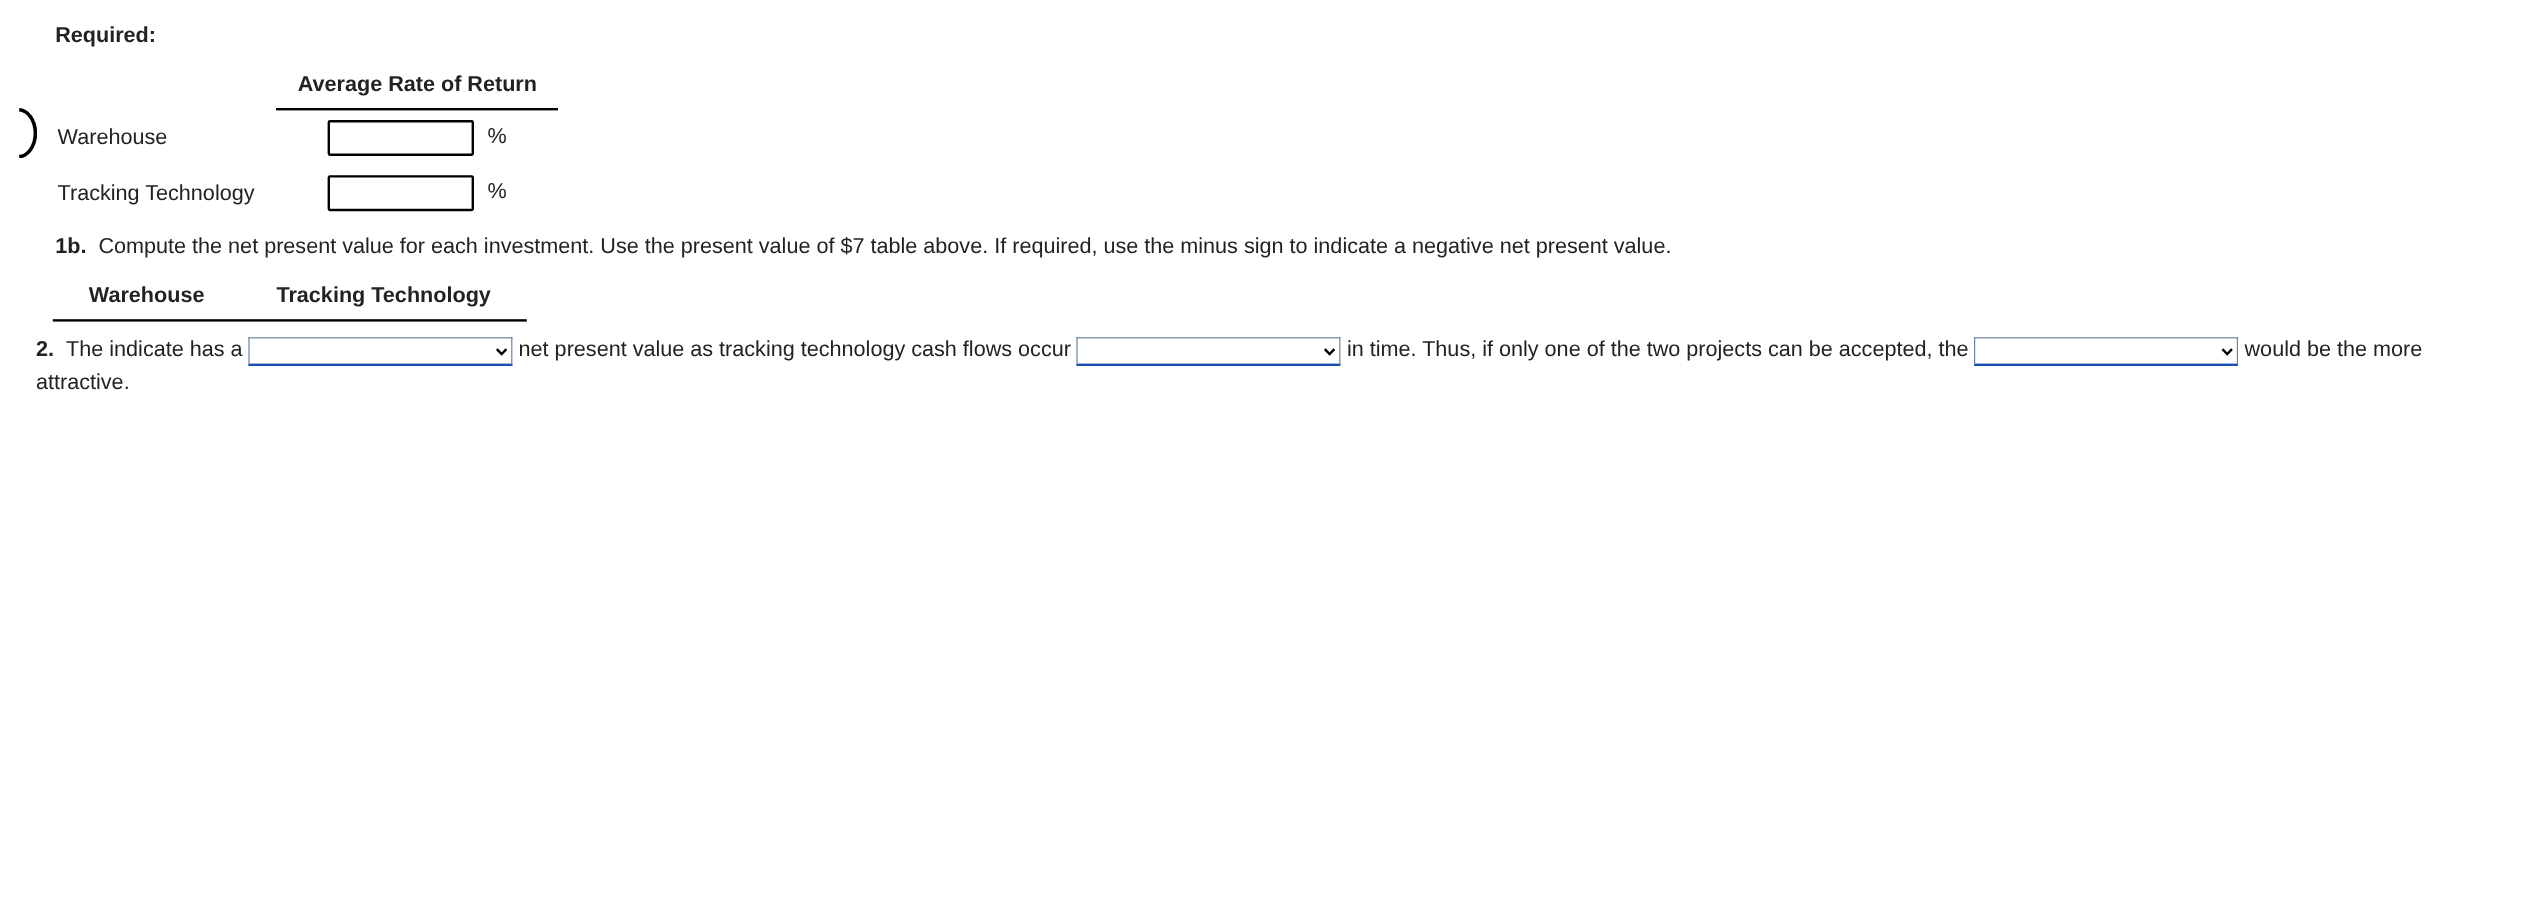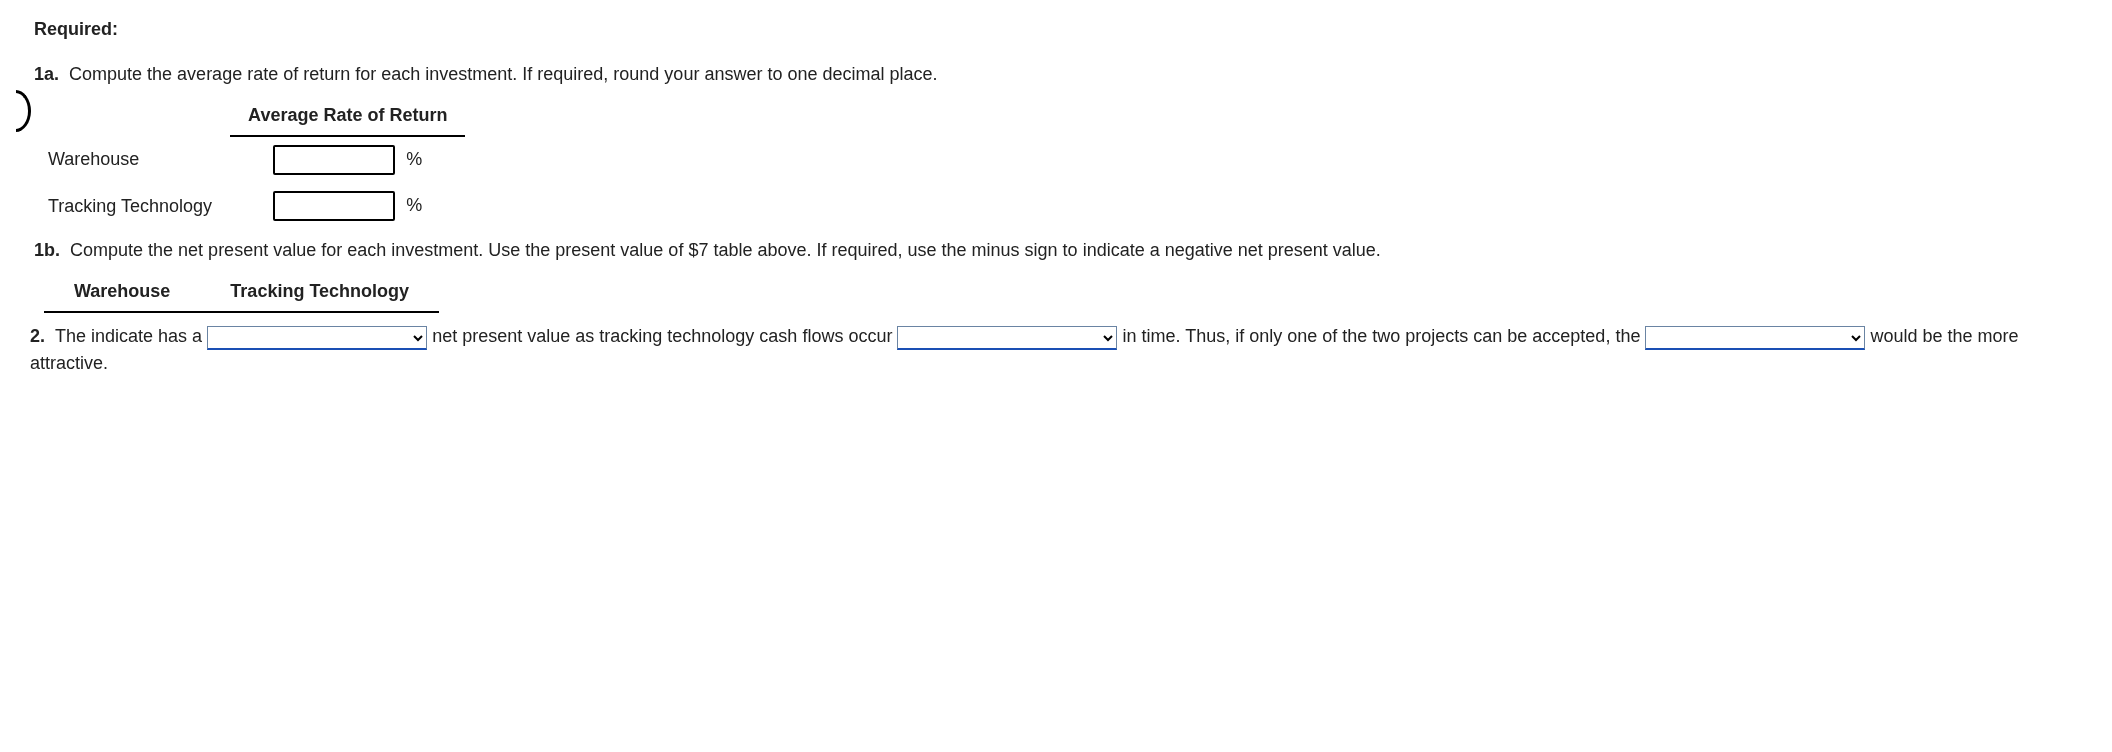--- a/index.html
+++ b/index.html
@@ -1,18 +1,18 @@
 <!DOCTYPE html>
 <html><head>
 <meta charset="utf-8">
 <style>
 html,body{margin:0;padding:0;font-family:Verdana,Geneva,sans-serif;font-size:18px;color:#222;line-height:1.5}
 body{padding:10px 0 10px 30px}
 .bold{font-weight:bold}
-.q-line{margin:6px 4px}
+.q-line{margin:6px 16px}
 .partial-circle{position:absolute;left:-30px;top:74px;width:28px;height:36px;border:3px solid #000;border-radius:50%;border-left:none;clip-path:inset(0 0 0 16px)}
 .partial-circle{display:block}
 .wrap{position:relative}
 .tbl1{border-collapse:collapse;margin:8px 0 8px 0}
 .tbl1 th{font-weight:bold;text-align:left;padding:6px 18px;border-bottom:2px solid #000}
 .tbl1 td{padding:8px 18px;vertical-align:middle}
 .tbl2{border-collapse:collapse;margin:8px 0 8px 0}
 .tbl2 th{font-weight:bold;text-align:center;padding:6px 30px;border-bottom:2px solid #000}
 .tbl2 td{padding:8px 14px 8px 0;vertical-align:middle;white-space:nowrap}
 .tbl2 td.lab{padding-right:70px}
@@ -23,24 +23,20 @@
 .q2-lines{margin-top:10px;max-width:2050px}
 </style>
 </head>
 <body>
 
 <div class="wrap">
 <div class="partial-circle"></div>
 
 <div class="q-line bold">Required:</div>
 
-<div class="q-line" style="margin-top:18px">
-  <span class="bold">1a.</span>
-  &nbsp;<span>Compute the average rate of return for each investment. If required, round your answer to one decimal place.</span>
-</div>
 
 <table class="tbl1">
   <tbody>
         <tr>
     <td></td>
     <th>Average Rate of Return</th>
   </tr>
   <tr>
     <td>Warehouse</td>
     <td style="text-align:center">

